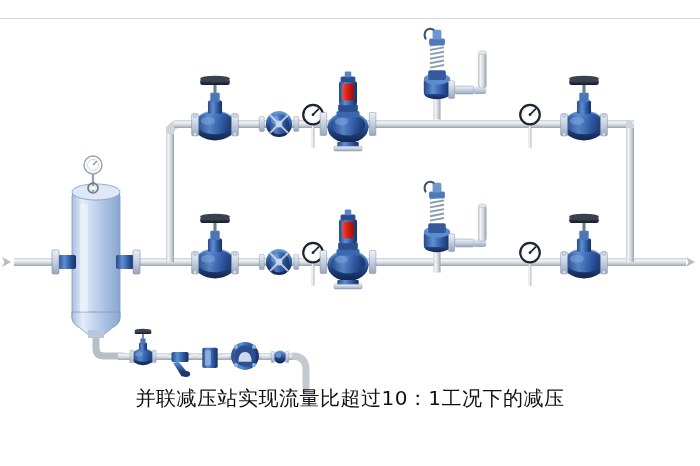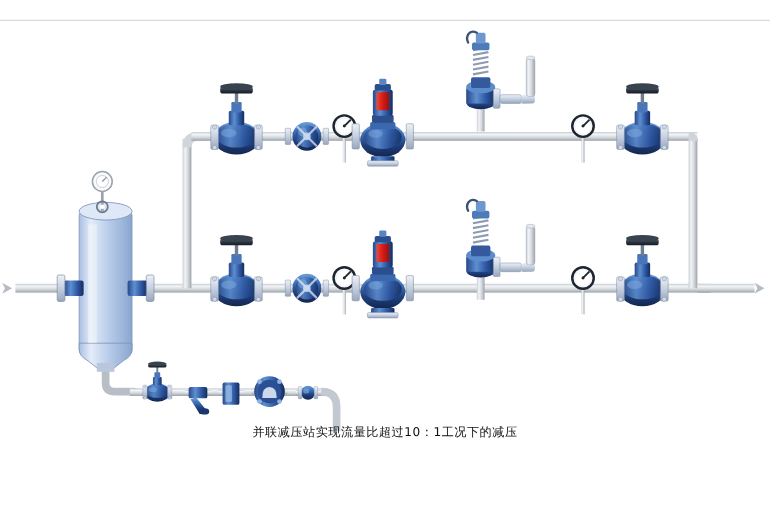--- a/index.html
+++ b/index.html
@@ -8,21 +8,21 @@
     background:#ffffff;
     font-family:"Liberation Serif", serif;
     overflow:hidden;
     position:relative;
   }
   #stage{position:absolute;inset:0;width:700px;height:466px;}
   #topline{position:absolute;left:0;top:18px;width:700px;height:1px;background:#d8d8d8;}
   #caption{
     position:absolute;left:0;top:385px;width:700px;
     text-align:center;
-    font-size:11px;
+    font-size:20px;
     color:#101010;
     letter-spacing:0.5px;
     font-family:"DejaVu Sans", sans-serif;
   }
   svg{display:block;}
 </style>
 </head>
 <body>
 
 <div id="stage">

